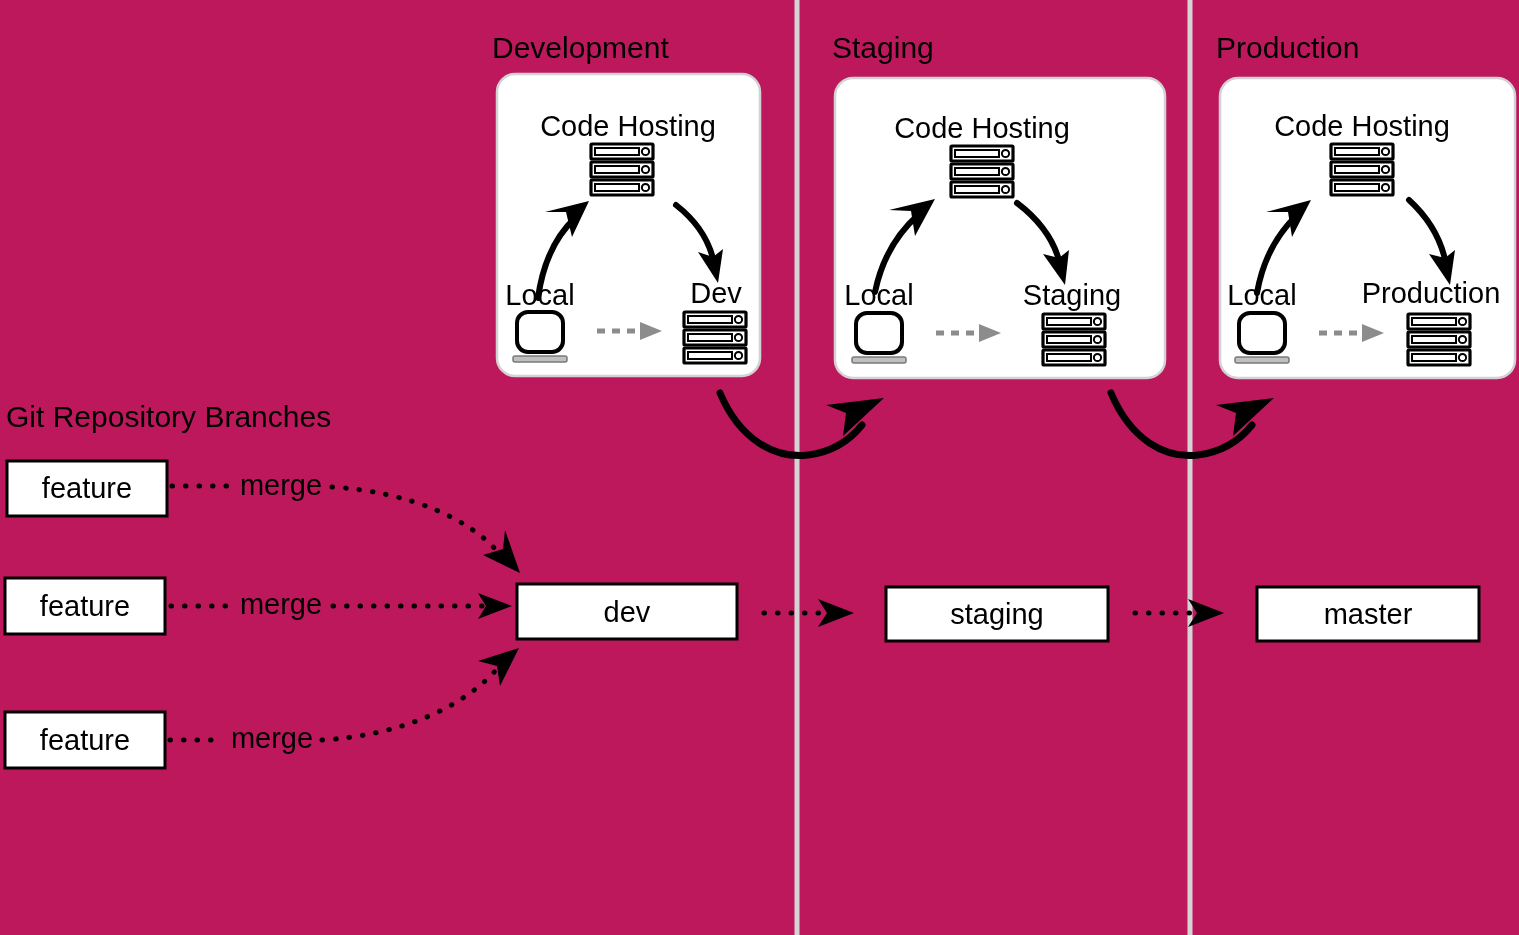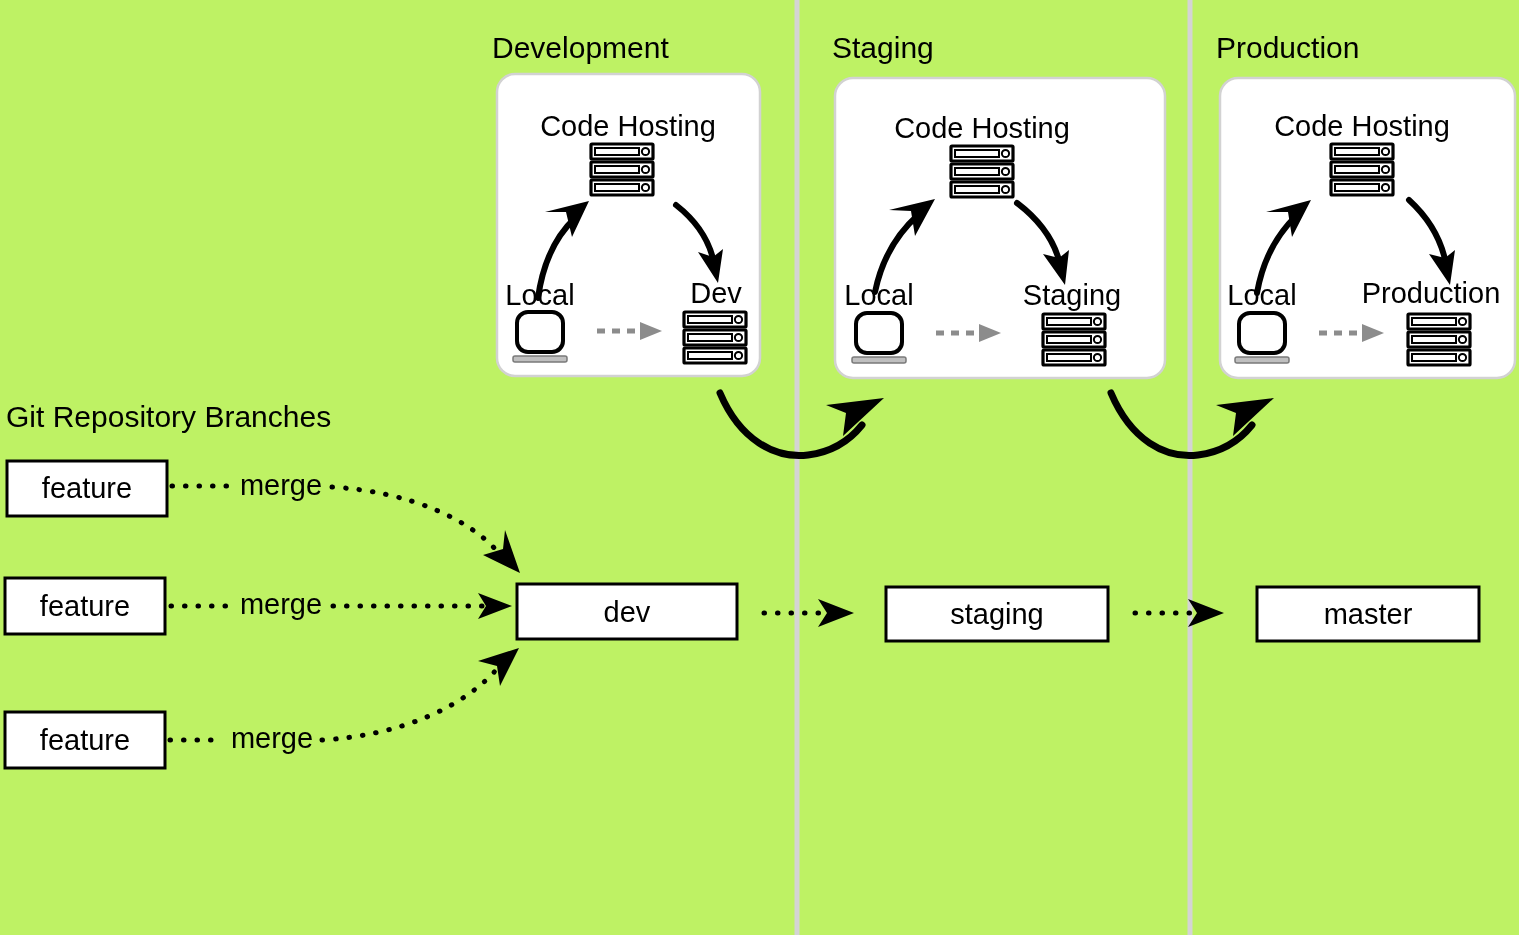--- a/index.html
+++ b/index.html
@@ -7,21 +7,21 @@
     padding: 0;
     background: #ffffff;
   }
   body {
     font-family: "Liberation Sans", sans-serif;
   }
   #stage {
     position: relative;
     width: 1519px;
     height: 935px;
-    background: #bef264;
+    background: #be185d;
     overflow: hidden;
   }
   svg.layer {
     position: absolute;
     left: 0;
     top: 0;
     width: 1519px;
     height: 935px;
   }
   .env-title {

